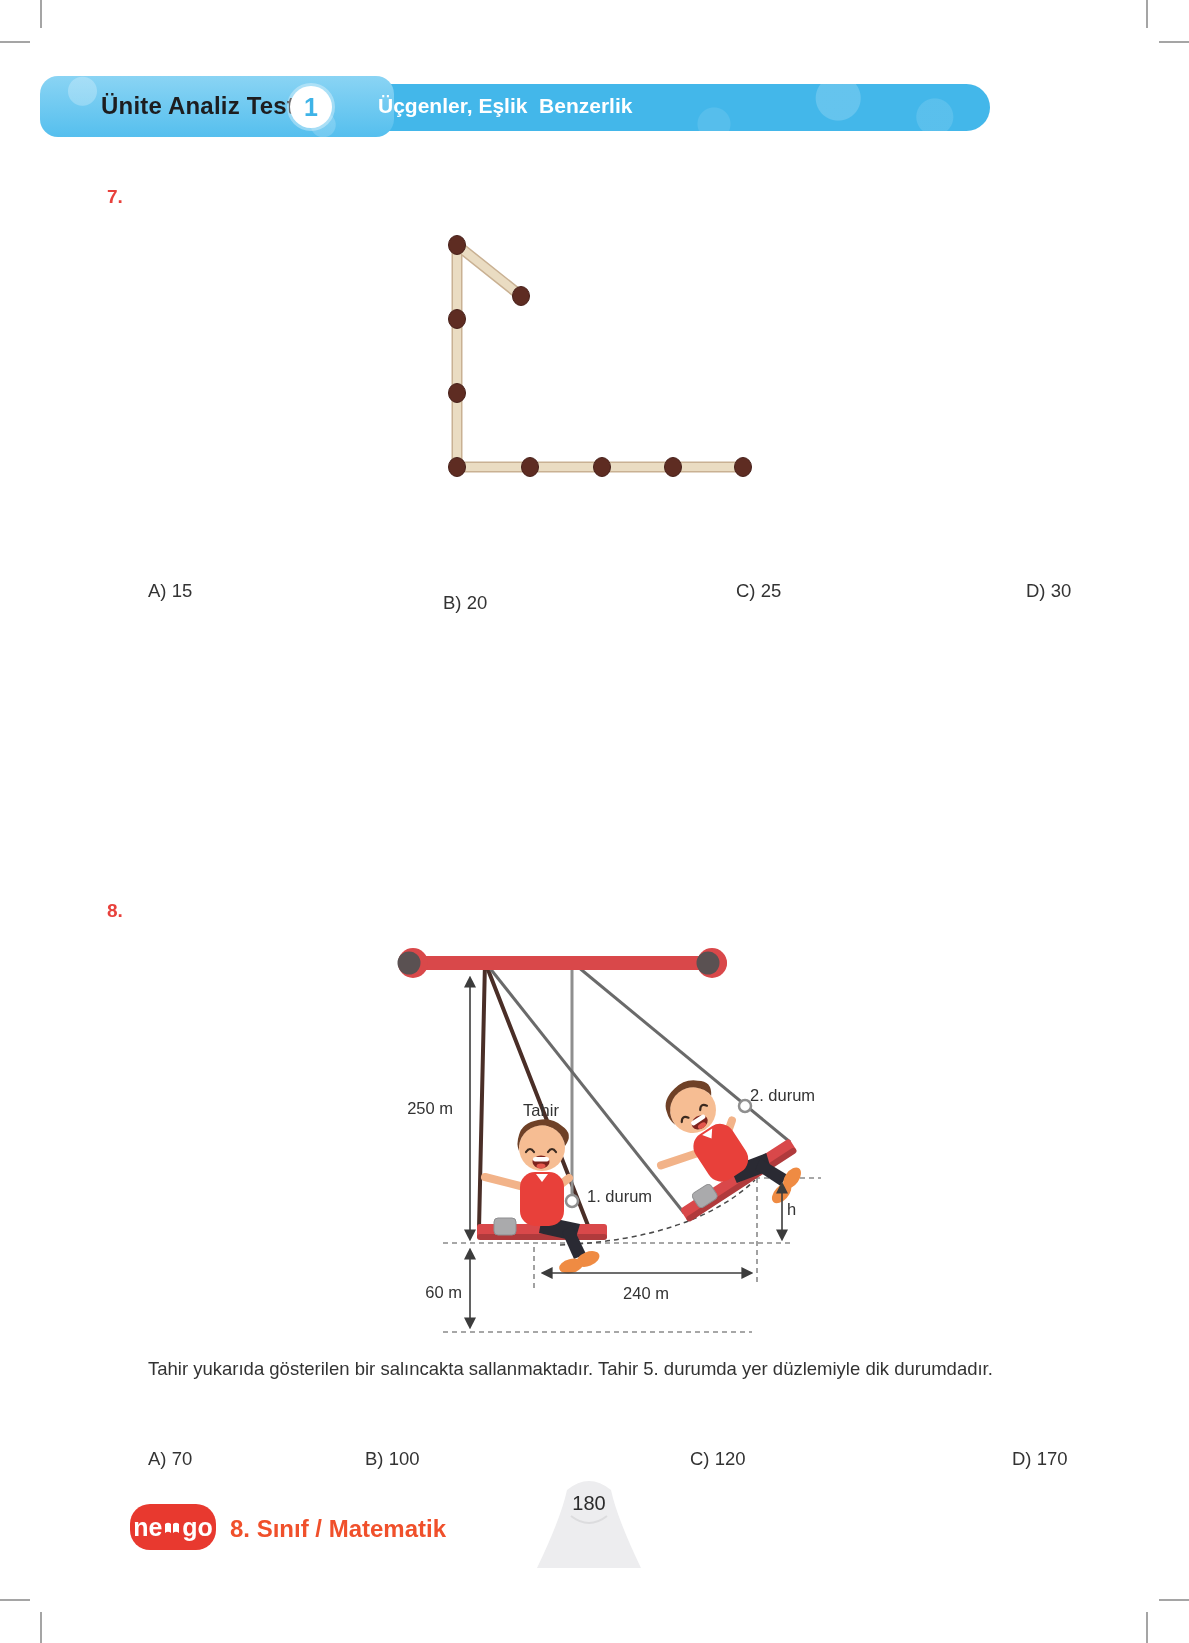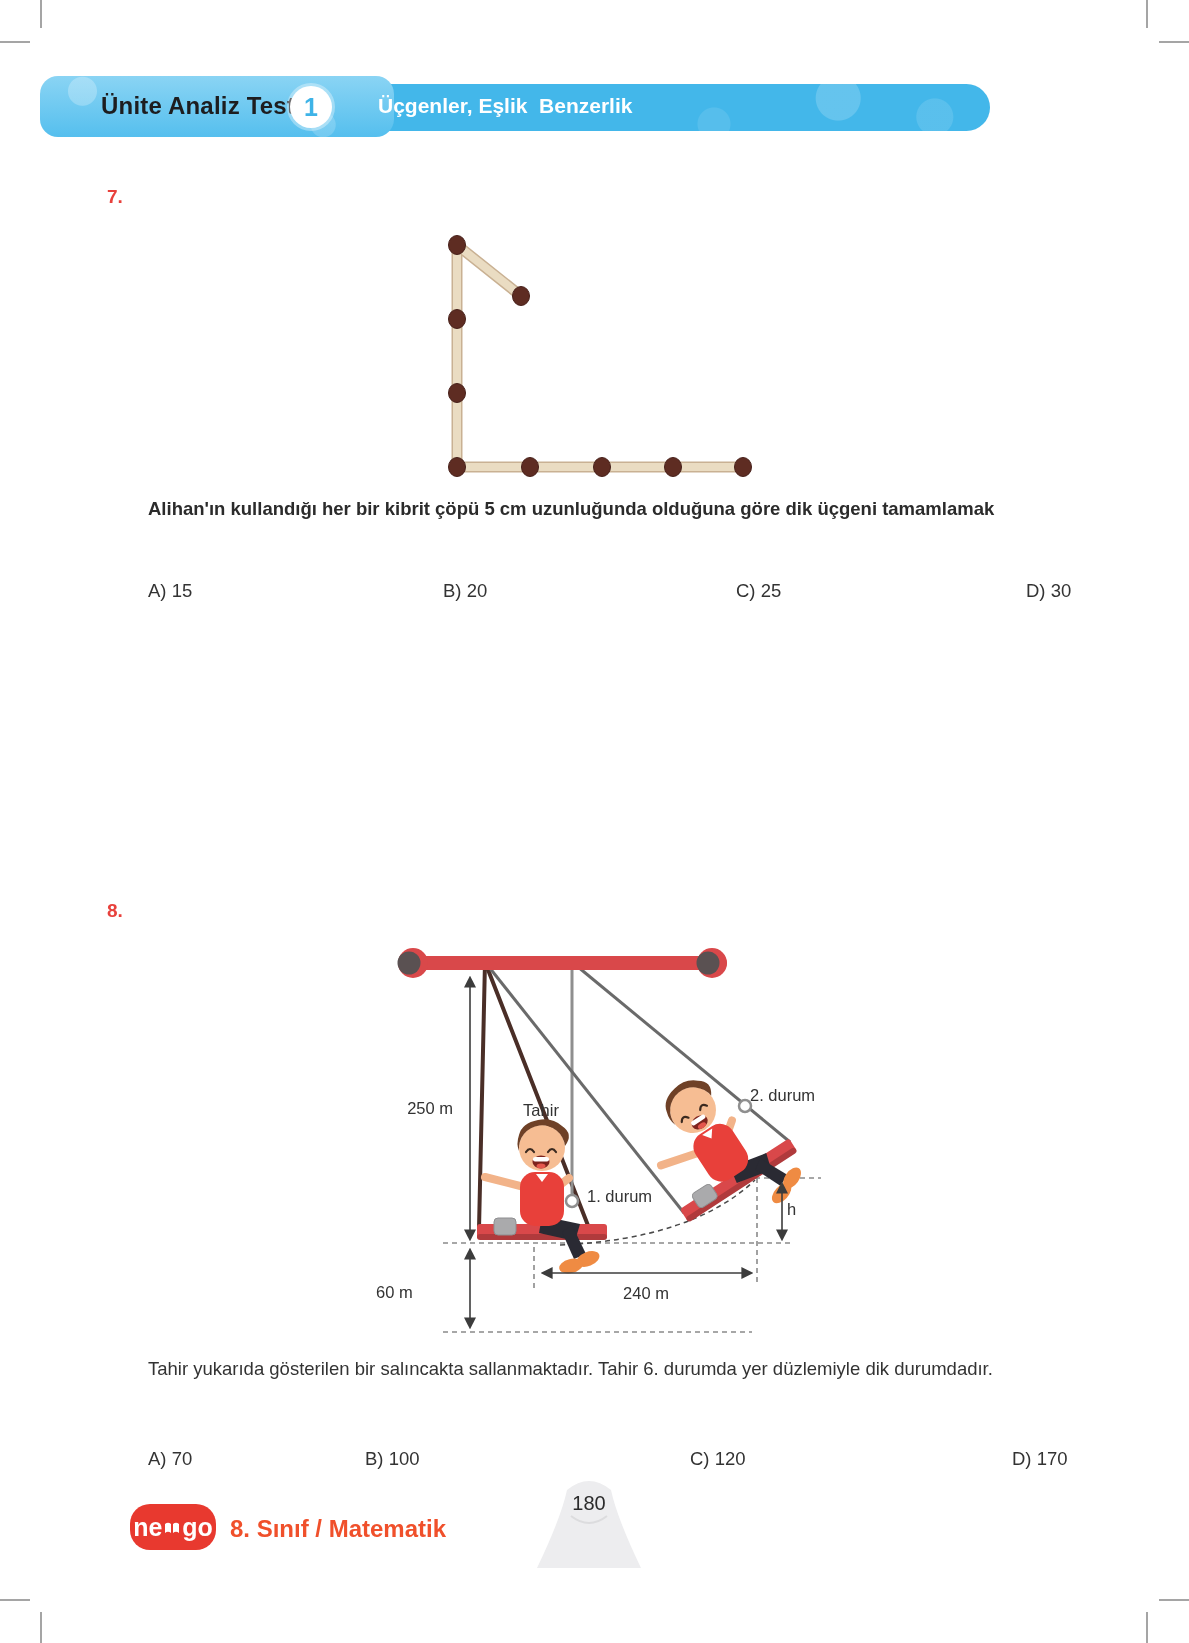--- a/index.html
+++ b/index.html
@@ -92,24 +92,23 @@
       <ellipse cx="77" cy="171" rx="8.5" ry="9.5"></ellipse>
         <ellipse cx="77" cy="245" rx="8.5" ry="9.5"></ellipse>
       <ellipse cx="150" cy="245" rx="8.5" ry="9.5"></ellipse>
         <ellipse cx="222" cy="245" rx="8.5" ry="9.5"></ellipse>
       <ellipse cx="293" cy="245" rx="8.5" ry="9.5"></ellipse>
         <ellipse cx="363" cy="245" rx="8.5" ry="9.5"></ellipse>
       <ellipse cx="141" cy="74" rx="8.5" ry="9.5"></ellipse>
     </g>
   </svg>
 
-  <div class="qbold" style="left:148px;top:498px;">Alihan'ın kullandığı her bir kibrit çöpü 5 cm uzunluğunda olduğuna göre dik üçgeni tamamlamak</div>
 
   <div class="opt" style="left:148px;top:580px;">A) 15</div>
-  <div class="opt" style="left:443px;top:580px;">B) 20</div>
+  <div class="opt" style="left:443px;top:592px;">B) 20</div>
   <div class="opt" style="left:736px;top:580px;">C) 25</div>
   <div class="opt" style="left:1026px;top:580px;">D) 30</div>
 
   <div class="qnum" style="left:107px;top:900px;">8.</div>
 
   <svg class="abs" style="left:375px;top:890px;" width="460" height="460" viewBox="0 0 460 460">
     <defs>
       <marker id="ah" viewBox="0 0 10 10" refX="8" refY="5" markerWidth="7.5" markerHeight="7.5" orient="auto-start-reverse">
         <path d="M0,0 L10,5 L0,10 z" fill="#3c3c3c"></path>
       </marker>
@@ -174,24 +173,24 @@
       <line x1="168" y1="383" x2="376" y2="383" marker-start="url(#ah)" marker-end="url(#ah)"></line>
       <line x1="95" y1="360" x2="95" y2="437" marker-start="url(#ah)" marker-end="url(#ah)"></line>
     </g>
   </svg>
 
   <div class="dlabel" style="left:393px;top:1088px;width:60px;text-align:right;margin-top:11px;">250 m</div>
   <div class="dlabel" style="left:511px;top:1101px;width:60px;text-align:center;">Tahir</div>
   <div class="dlabel" style="left:750px;top:1086px;width:80px;">2. durum</div>
   <div class="dlabel" style="left:587px;top:1187px;width:80px;">1. durum</div>
   <div class="dlabel" style="left:787px;top:1200px;">h</div>
-  <div class="dlabel" style="left:376px;top:1283px;width:58px;text-align:left;">60 m</div>
+  <div class="dlabel" style="left:404px;top:1283px;width:58px;text-align:right;">60 m</div>
   <div class="dlabel" style="left:611px;top:1284px;width:70px;text-align:center;">240 m</div>
 
-  <div class="qtext" style="left:148px;top:1358px;">Tahir yukarıda gösterilen bir salıncakta sallanmaktadır. Tahir 6. durumda yer düzlemiyle dik durumdadır.</div>
+  <div class="qtext" style="left:148px;top:1358px;">Tahir yukarıda gösterilen bir salıncakta sallanmaktadır. Tahir 5. durumda yer düzlemiyle dik durumdadır.</div>
 
   <div class="opt" style="left:148px;top:1448px;">A) 70</div>
   <div class="opt" style="left:365px;top:1448px;">B) 100</div>
   <div class="opt" style="left:690px;top:1448px;">C) 120</div>
   <div class="opt" style="left:1012px;top:1448px;">D) 170</div>
 
   <div class="logo">
     <span>ne</span>
     <svg width="16" height="17" viewBox="0 0 16 17">
       <path d="M1,5 Q4,2.5 7,5 L7,14 Q4,11.5 1,14 Z" fill="#ffffff"></path>

